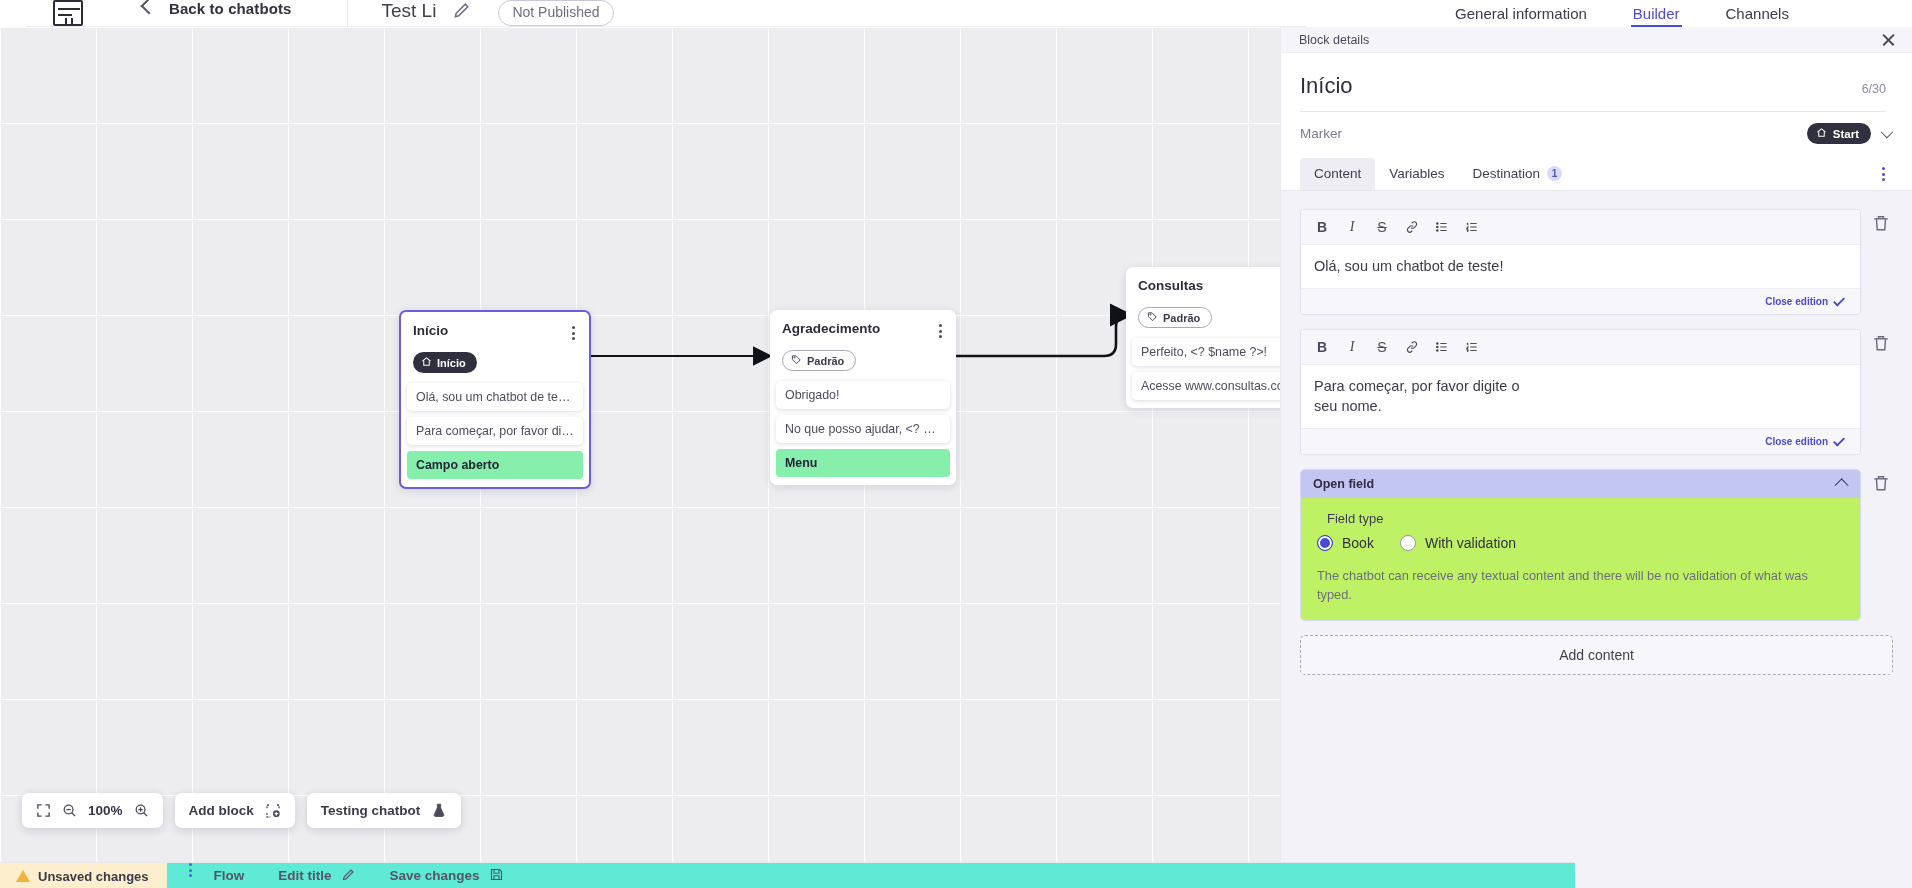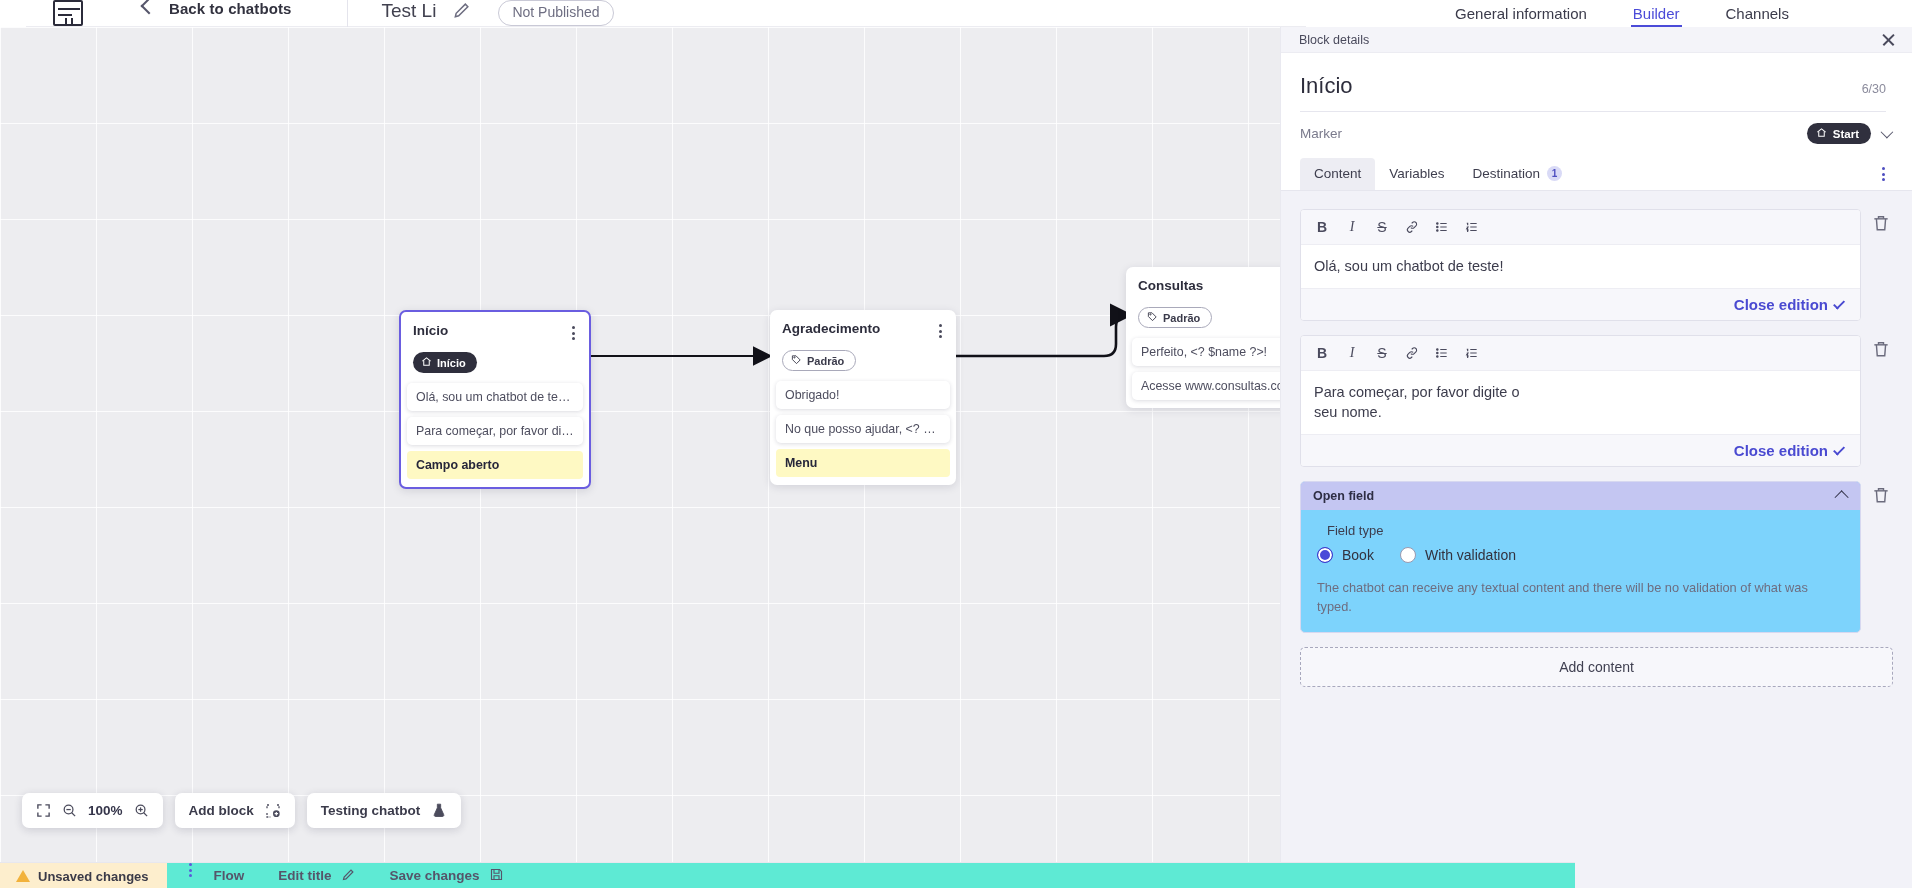--- a/index.html
+++ b/index.html
@@ -97,21 +97,21 @@
     background:#fff; color:#3b3b4b; border:1px solid #a9a9ba; font-weight:600;
     padding:3px 11px 3px 8px;
   }
   .node-rows { margin-top: 10px; padding: 0 6px; display:flex; flex-direction:column; gap:6px; }
   .node-row {
     background:#ffffff; border-radius:5px; padding:7px 9px; font-size:12.4px;
     color:#4d4d5e; box-shadow: 0 1px 4px rgba(30,30,60,.16);
     white-space:nowrap; overflow:hidden; text-overflow:ellipsis;
   }
   .node-row.highlight {
-    background:#fef9c3; color:#26263a; font-weight:700; box-shadow:none;
+    background:#86efac; color:#26263a; font-weight:700; box-shadow:none;
     border-radius:4px;
   }
 
   
   .canvas-tools { position:absolute; left:22px; bottom:34px; display:flex; gap:12px; z-index: 20;}
   .tool-card {
     background:#fff; border-radius:7px; box-shadow:0 2px 8px rgba(30,30,60,.16);
     height:35px; display:flex; align-items:center; padding:0 14px; gap:11px;
     font-size:13.5px; color:#3b3b4b; font-weight:600; white-space:nowrap;
   }
@@ -204,29 +204,29 @@
   .tb-btn.s{text-decoration:line-through;}
   .editor-text {
     padding:11px 13px 12px; font-size:14.5px; color:#3c3c4c; line-height:1.38; background:#fff;
     min-height:24px;
   }
   .editor-foot {
     background:#f7f7fb; border-top:1px solid #ededf3; padding:7px 14px;
     display:flex; justify-content:flex-end;
   }
   .close-edition {
-    color:#4a4ad1; font-size:15px; font-weight:700; display:flex; align-items:center; gap:7px; cursor:pointer;
+    color:#4a4ad1; font-size:10px; font-weight:700; display:flex; align-items:center; gap:7px; cursor:pointer;
   }
   .chk { width:11px;height:6px;border-left:2px solid #4a4ad1;border-bottom:2px solid #4a4ad1;transform:rotate(-45deg) translateY(-2px);}
   .trash {
     width:22px;height:22px;margin-top:4px; color:#6b6b7d; cursor:pointer; flex:0 0 auto;
   }
 
   
-  .of-card { flex:1; border-radius:5px; overflow:hidden; border:1px solid #d7d8f0; background:#7dd3fc;}
+  .of-card { flex:1; border-radius:5px; overflow:hidden; border:1px solid #d7d8f0; background:#bef264;}
   .of-head {
     background:#c4c6f2; padding:7px 12px; display:flex; align-items:center; justify-content:space-between;
     font-size:12.5px; font-weight:700; color:#2e2e44;
   }
   .chev-up { width:10px;height:10px;border-left:1.8px solid #33334a;border-top:1.8px solid #33334a;transform:rotate(45deg) translateY(2px);}
   .of-body { padding:13px 16px 16px;}
   .of-sublabel { font-size:13px; color:#3d3d4e; margin:0 0 9px 10px;}
   .radio-row { display:flex; align-items:center; gap:13px; margin-bottom:15px;}
   .radio { display:flex; align-items:center; gap:9px; font-size:14px; color:#32323f; cursor:pointer;}
   .rd { width:16px;height:16px;border-radius:50%;border:1.6px solid #9a9ab0; background:#fff; display:inline-block; position:relative;}

